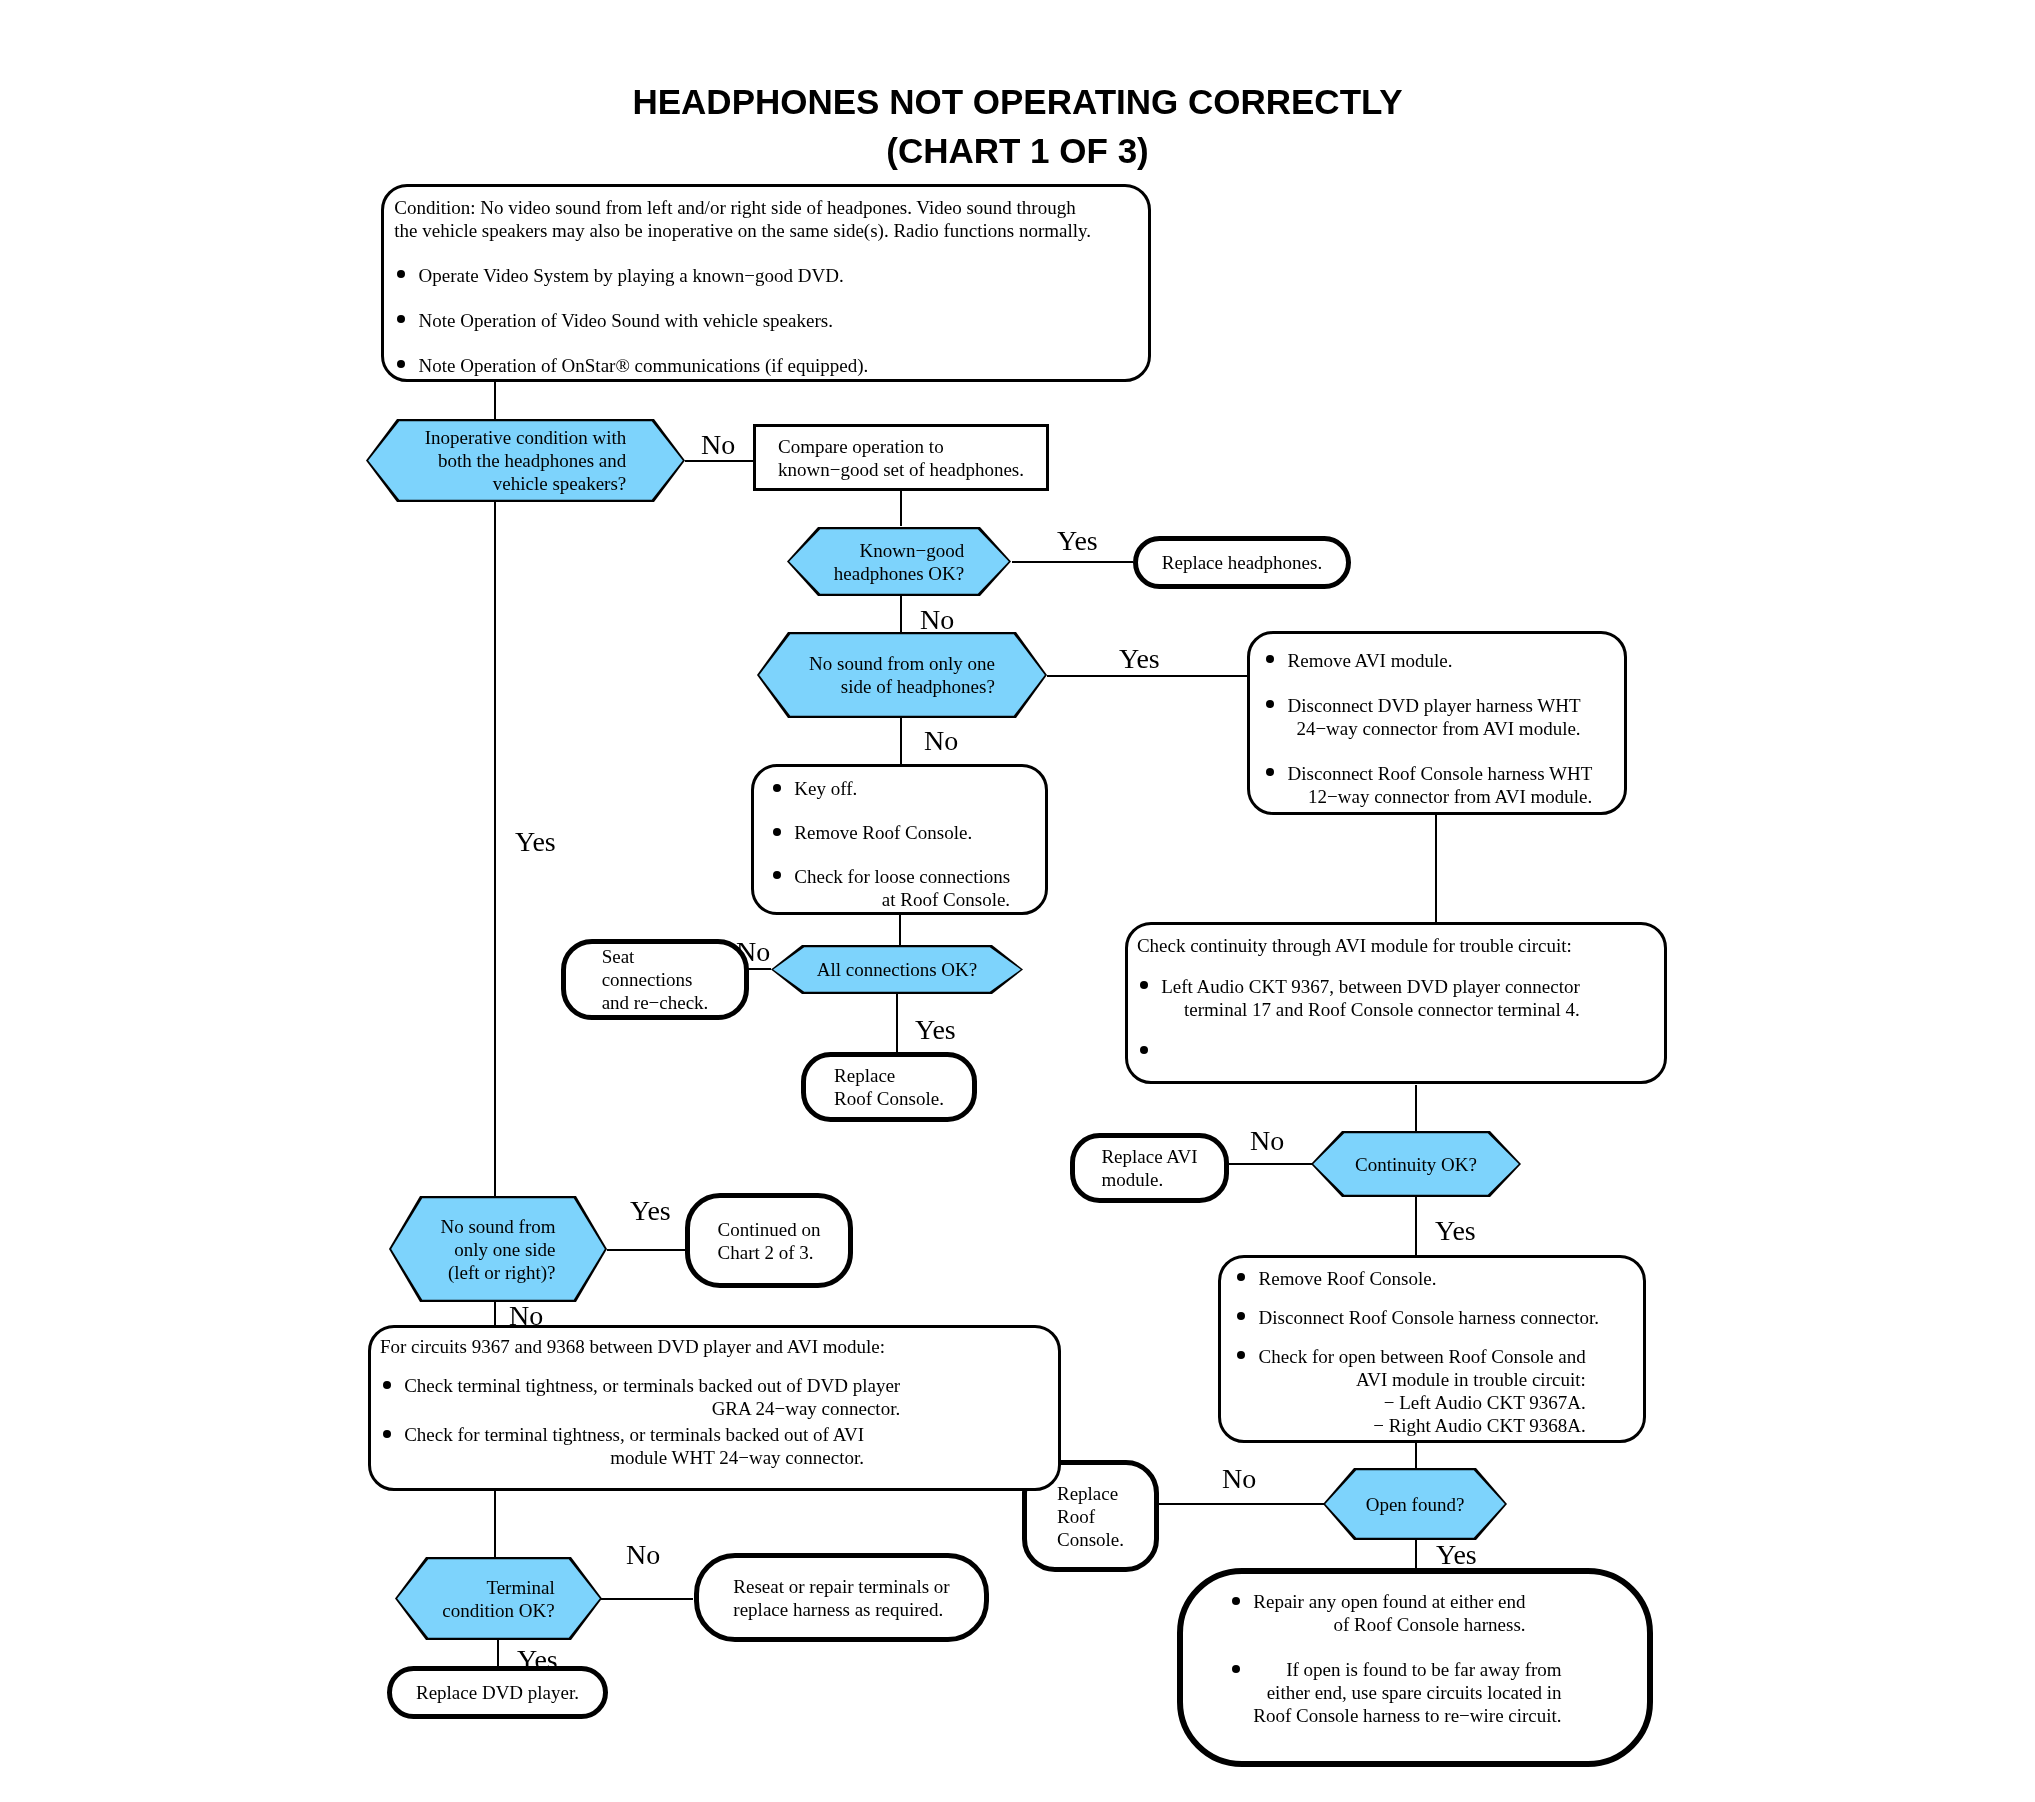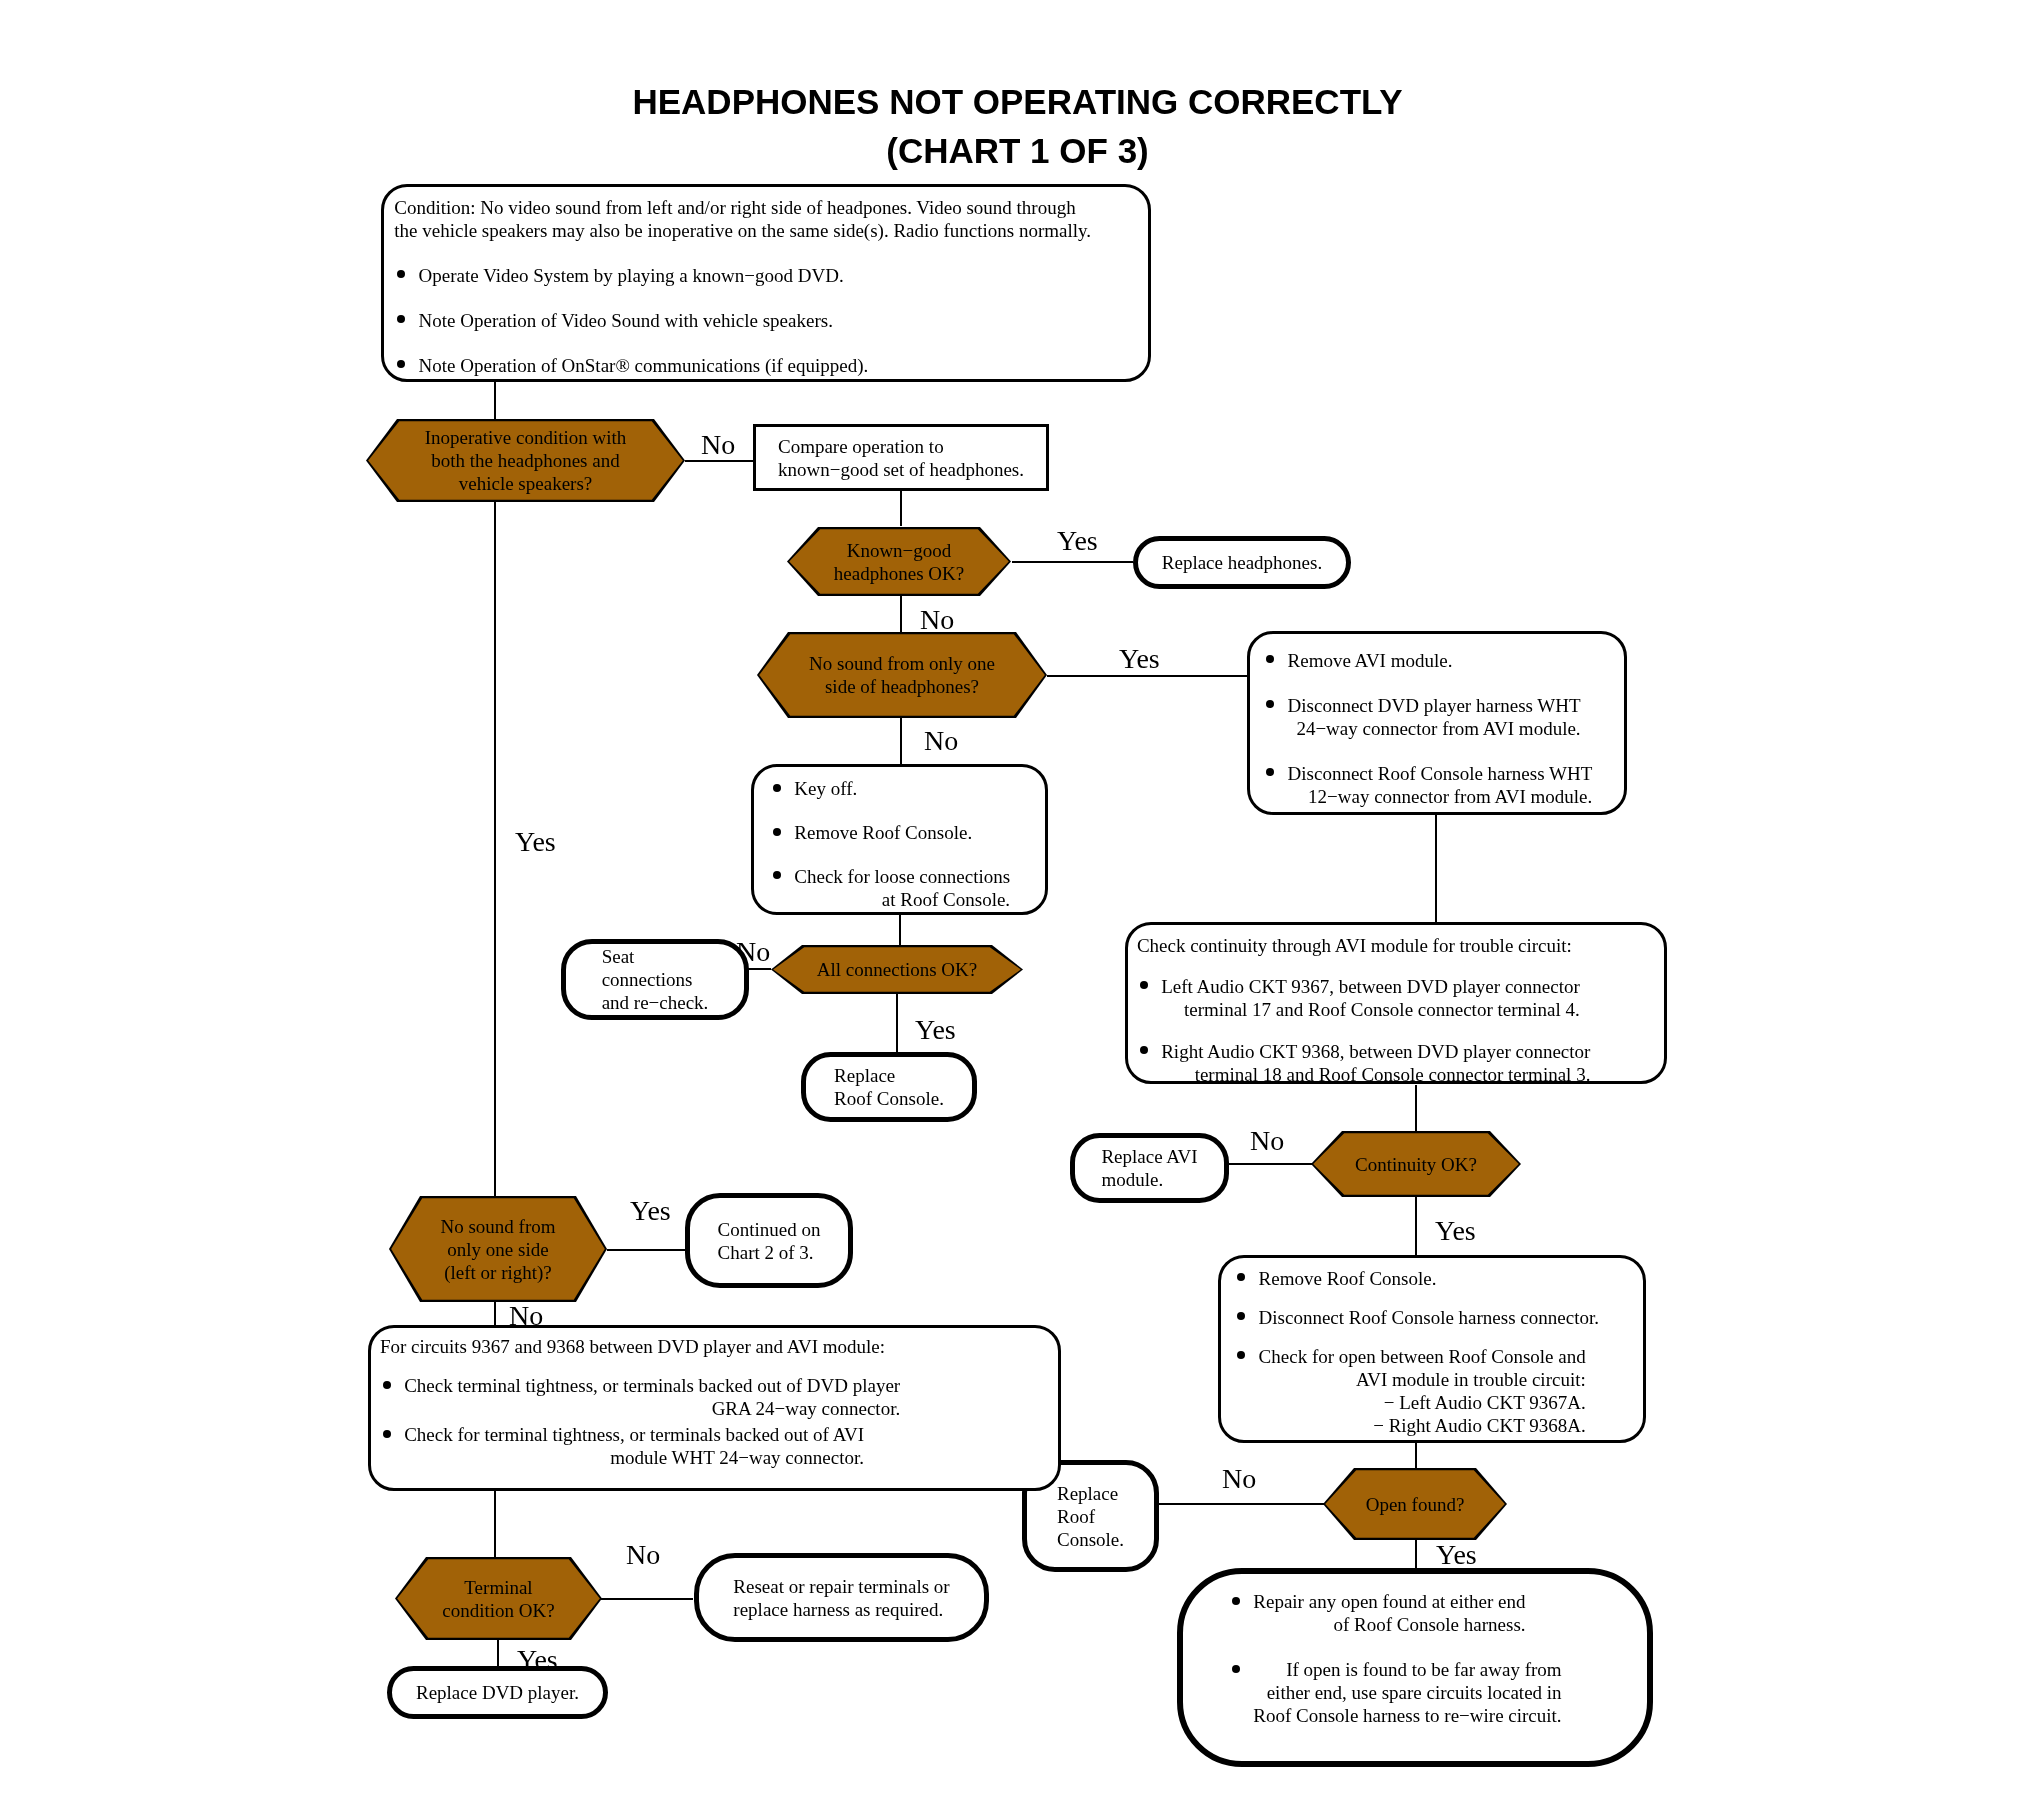--- a/index.html
+++ b/index.html
@@ -16,22 +16,22 @@
   .pbox { border:3.7px solid #000; }
   .term {
     border:5.9px solid #000; border-radius:37px;
     display:flex; align-items:center; justify-content:center; text-align:left;
   }
   .hex { background:#000; }
   .hex, .hex-in {
     clip-path: polygon(0 50%, 31px 0, calc(100% - 31px) 0, 100% 50%, calc(100% - 31px) 100%, 31px 100%);
   }
   .hex-in {
-    position:absolute; left:2.2px; top:2.2px; right:2.2px; bottom:2.2px; background:#a16207;
-    display:flex; align-items:center; justify-content:center; text-align:center;
+    position:absolute; left:2.2px; top:2.2px; right:2.2px; bottom:2.2px; background:#7dd3fc;
+    display:flex; align-items:center; justify-content:center; text-align:right;
   }
   .txt { white-space:pre; font-size:19px; line-height:23px; }
   .lbl { position:absolute; font-size:28px; line-height:25px; }
   .line { position:absolute; background:#000; }
   .bul { display:flex; align-items:flex-start;text-align:right; }
   .dot { width:8px; height:8px; border-radius:50%; background:#000; flex:0 0 auto; margin:6.6px 13.3px 0 3px; }
   .flexcol { display:flex; flex-direction:column;border-radius:26px; }
 </style>
 </head>
 <body>
@@ -181,22 +181,20 @@
 
   <div class="node pbox flexcol" style="left:1125px;top:922px;width:542px;height:162px;padding:8.9px 4.4px 0 8.9px;">
     <div class="txt">Check continuity through AVI module for trouble circuit:</div>
     <div class="bul" style="margin-top:17.7px">
         <span class="dot"></span>
         <div class="txt">Left Audio CKT 9367, between DVD player connector
 terminal 17 and Roof Console connector terminal 4.</div>
       </div>
     <div class="bul" style="margin-top:19px">
         <span class="dot"></span>
-        <div class="txt">Right Audio CKT 9368, between DVD player connector
-terminal 18 and Roof Console connector terminal 3.</div>
       </div>
   </div>
 
   <div class="node hex" style="left:1311px;top:1131px;width:210px;height:66px;">
     <div class="hex-in">
         <div class="txt">Continuity OK?</div>
       </div>
   </div>
 
   <div class="node term" style="left:1070px;top:1133px;width:159px;height:70px;border-radius:29.5px;">

